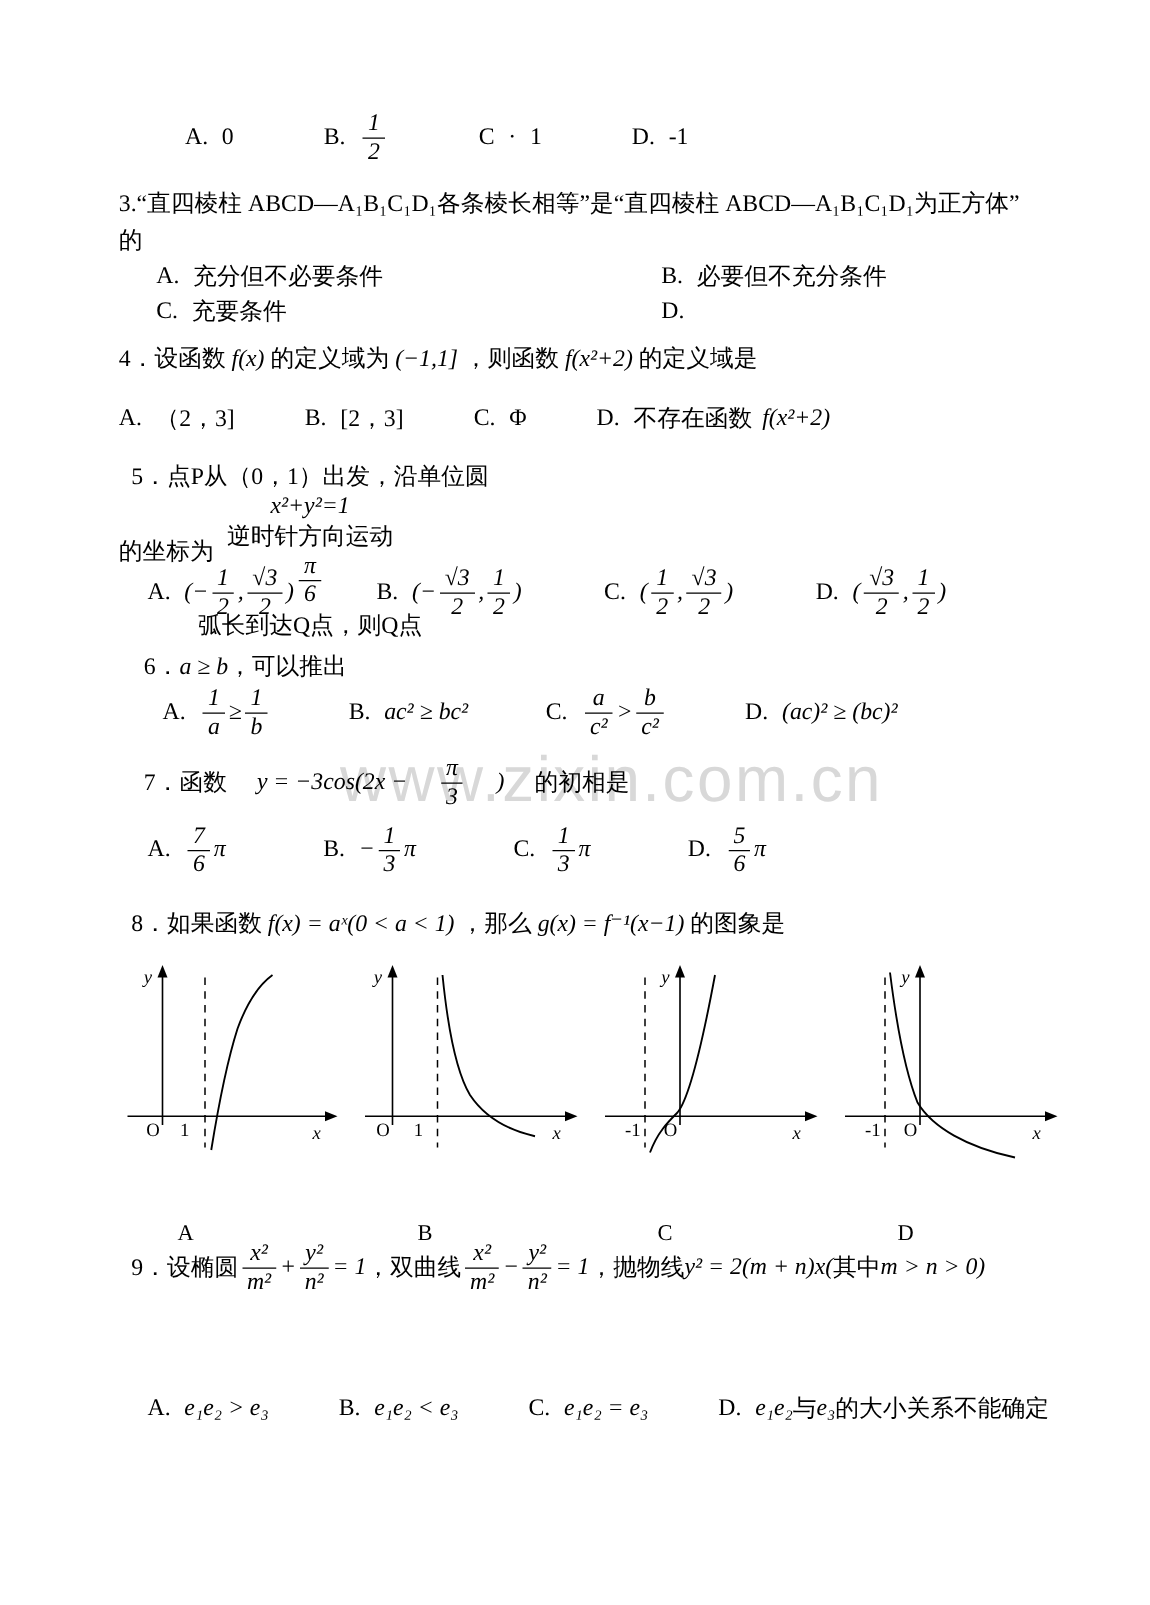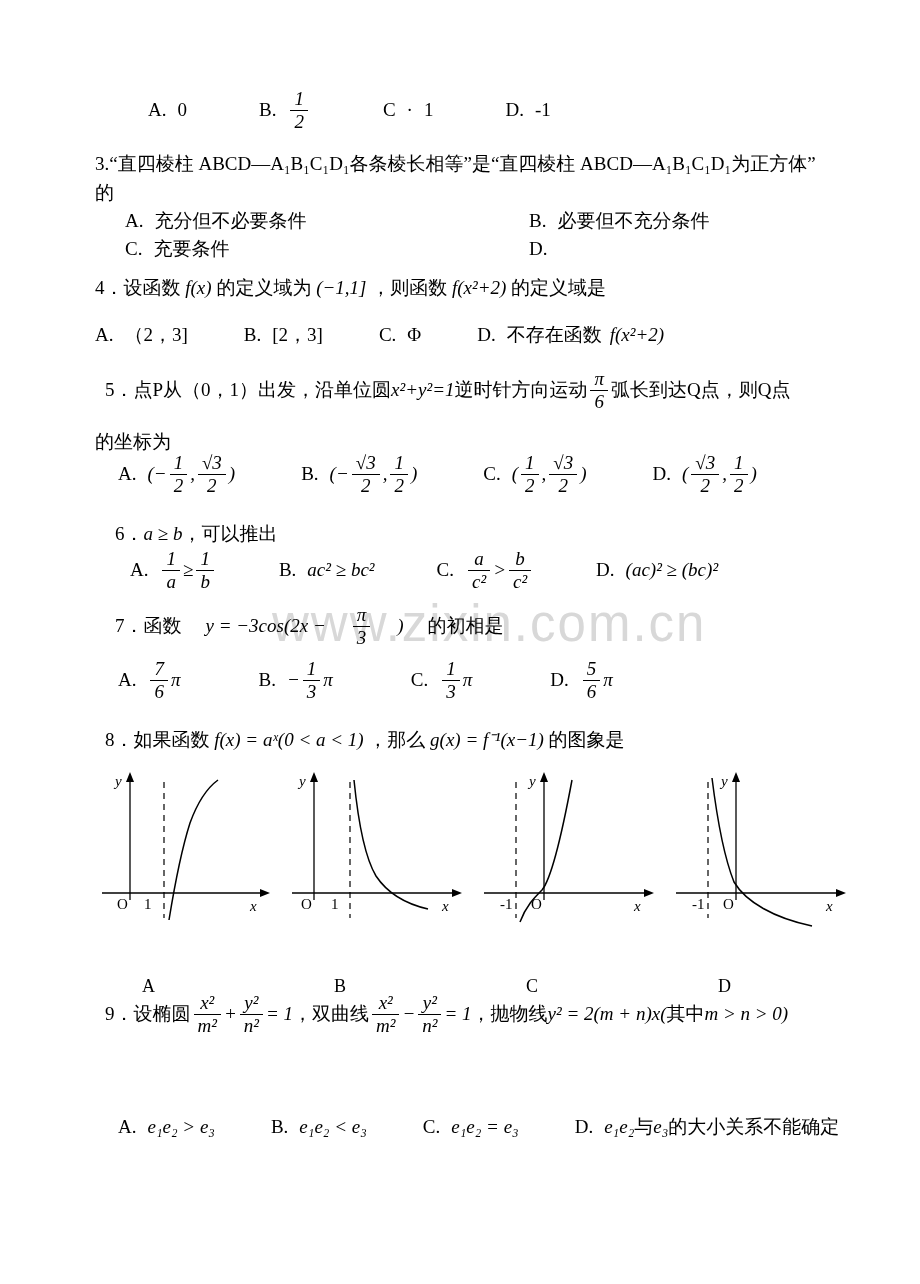--- a/index.html
+++ b/index.html
@@ -15,21 +15,21 @@
   .frac { display:inline-block; vertical-align:middle; text-align:center; line-height:1.15; margin:0 3px; font-style:italic; }
   .frac .num { display:block; border-bottom:1.4px solid #000; padding:0 4px; }
   .frac .den { display:block; padding:0 4px; }
   .optrow { display:flex; align-items:center; }
   .opt { display:inline-flex; align-items:center; white-space:nowrap; }
   .optlabel { margin-right:11px; }
   .watermark {
     color:#d8d8d8; font-size:51px; letter-spacing:2px;
     font-family:"Liberation Sans","DejaVu Sans",sans-serif; z-index:0;
   }
-  .qtext { line-height:1.45;font-family:Liberation Serif, serif; }
+  .qtext { line-height:1.45; }
   .tall { display:flex; align-items:center; white-space:nowrap; }
   .graphs { display:flex; gap:10px; }
   .graph { width:182px; }
   .graph .glabel { padding-left:50px; font-size:18px; margin-top:8px; }
   svg { display:block; }
   svg text { font-size:15px; fill:#000; font-family:"Liberation Serif","DejaVu Serif",serif; }
   svg text.var { font-style:italic; }
   .sp { display:inline-block; width:8px; }
 </style>
 </head>
@@ -107,21 +107,21 @@
       <span>Φ</span>
     </span>
     <span class="opt">
       <span class="optlabel">D.</span>
       <span>不存在函数</span>
       <span class="sp"></span>
       <span class="math">f(x²+2)</span>
     </span>
   </div>
 
-  <div class="abs tall" style="left:105px; top:368px;">
+  <div class="abs tall" style="left:105px; top:368px;flex-direction:column;">
     <span>5．点P从（0，1）出发，沿单位圆</span>
     <span class="math">x²+y²=1</span>
     <span>逆时针方向运动</span>
     <span class="frac">
       <span class="num">π</span>
       <span class="den">6</span>
     </span>
     <span>弧长到达Q点，则Q点</span>
   </div>
   <div class="abs qtext" style="left:95px; top:428px;">的坐标为</div>

